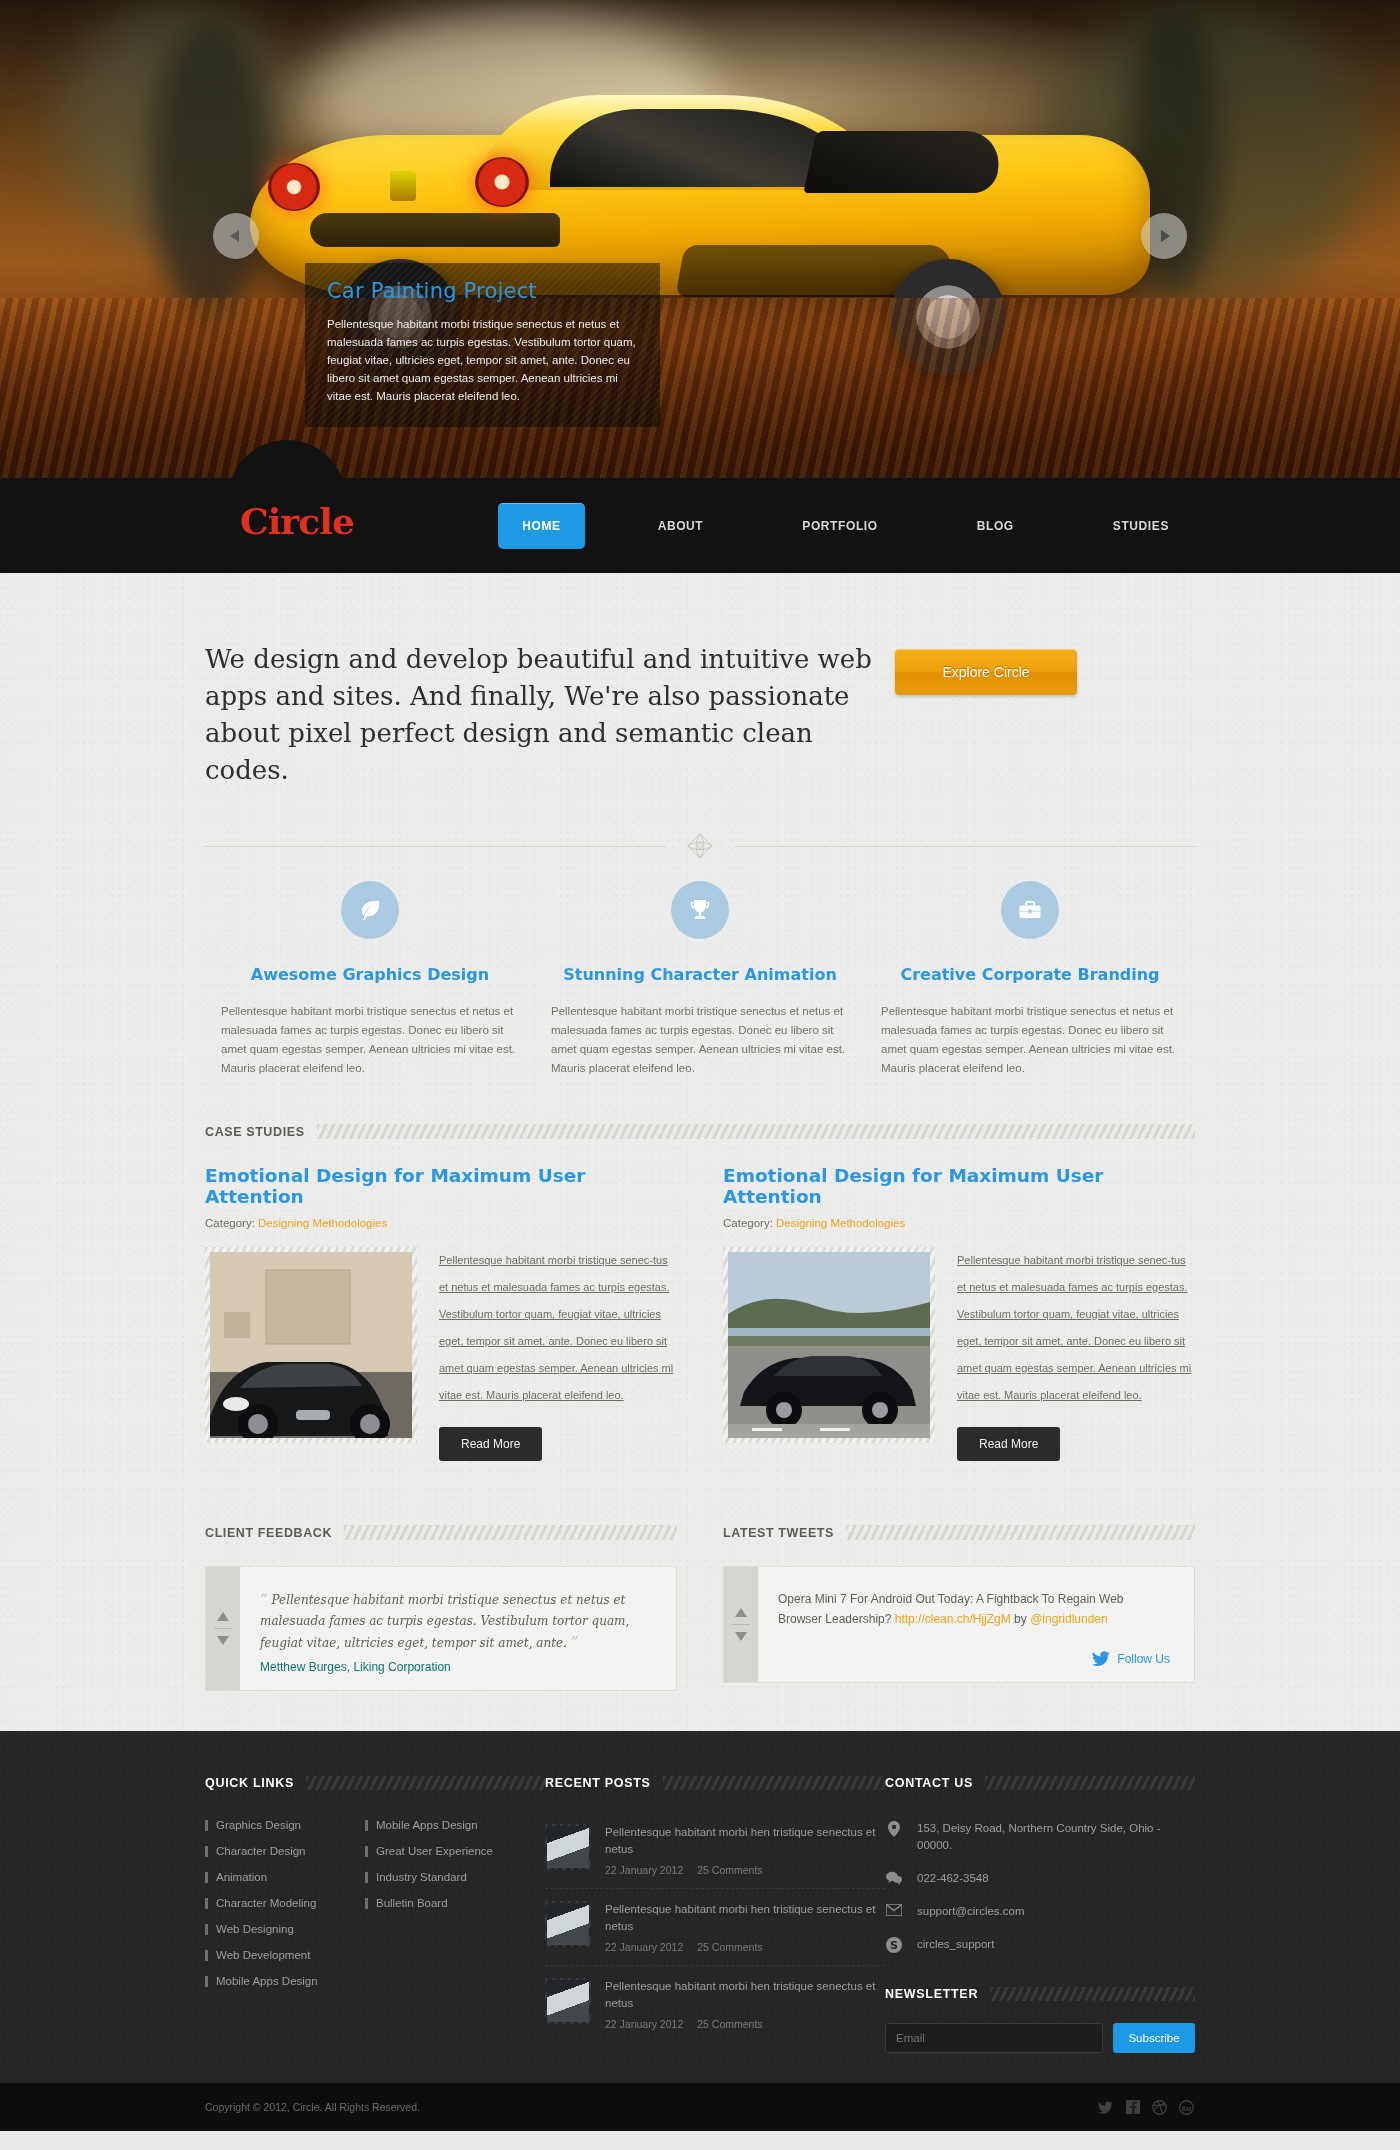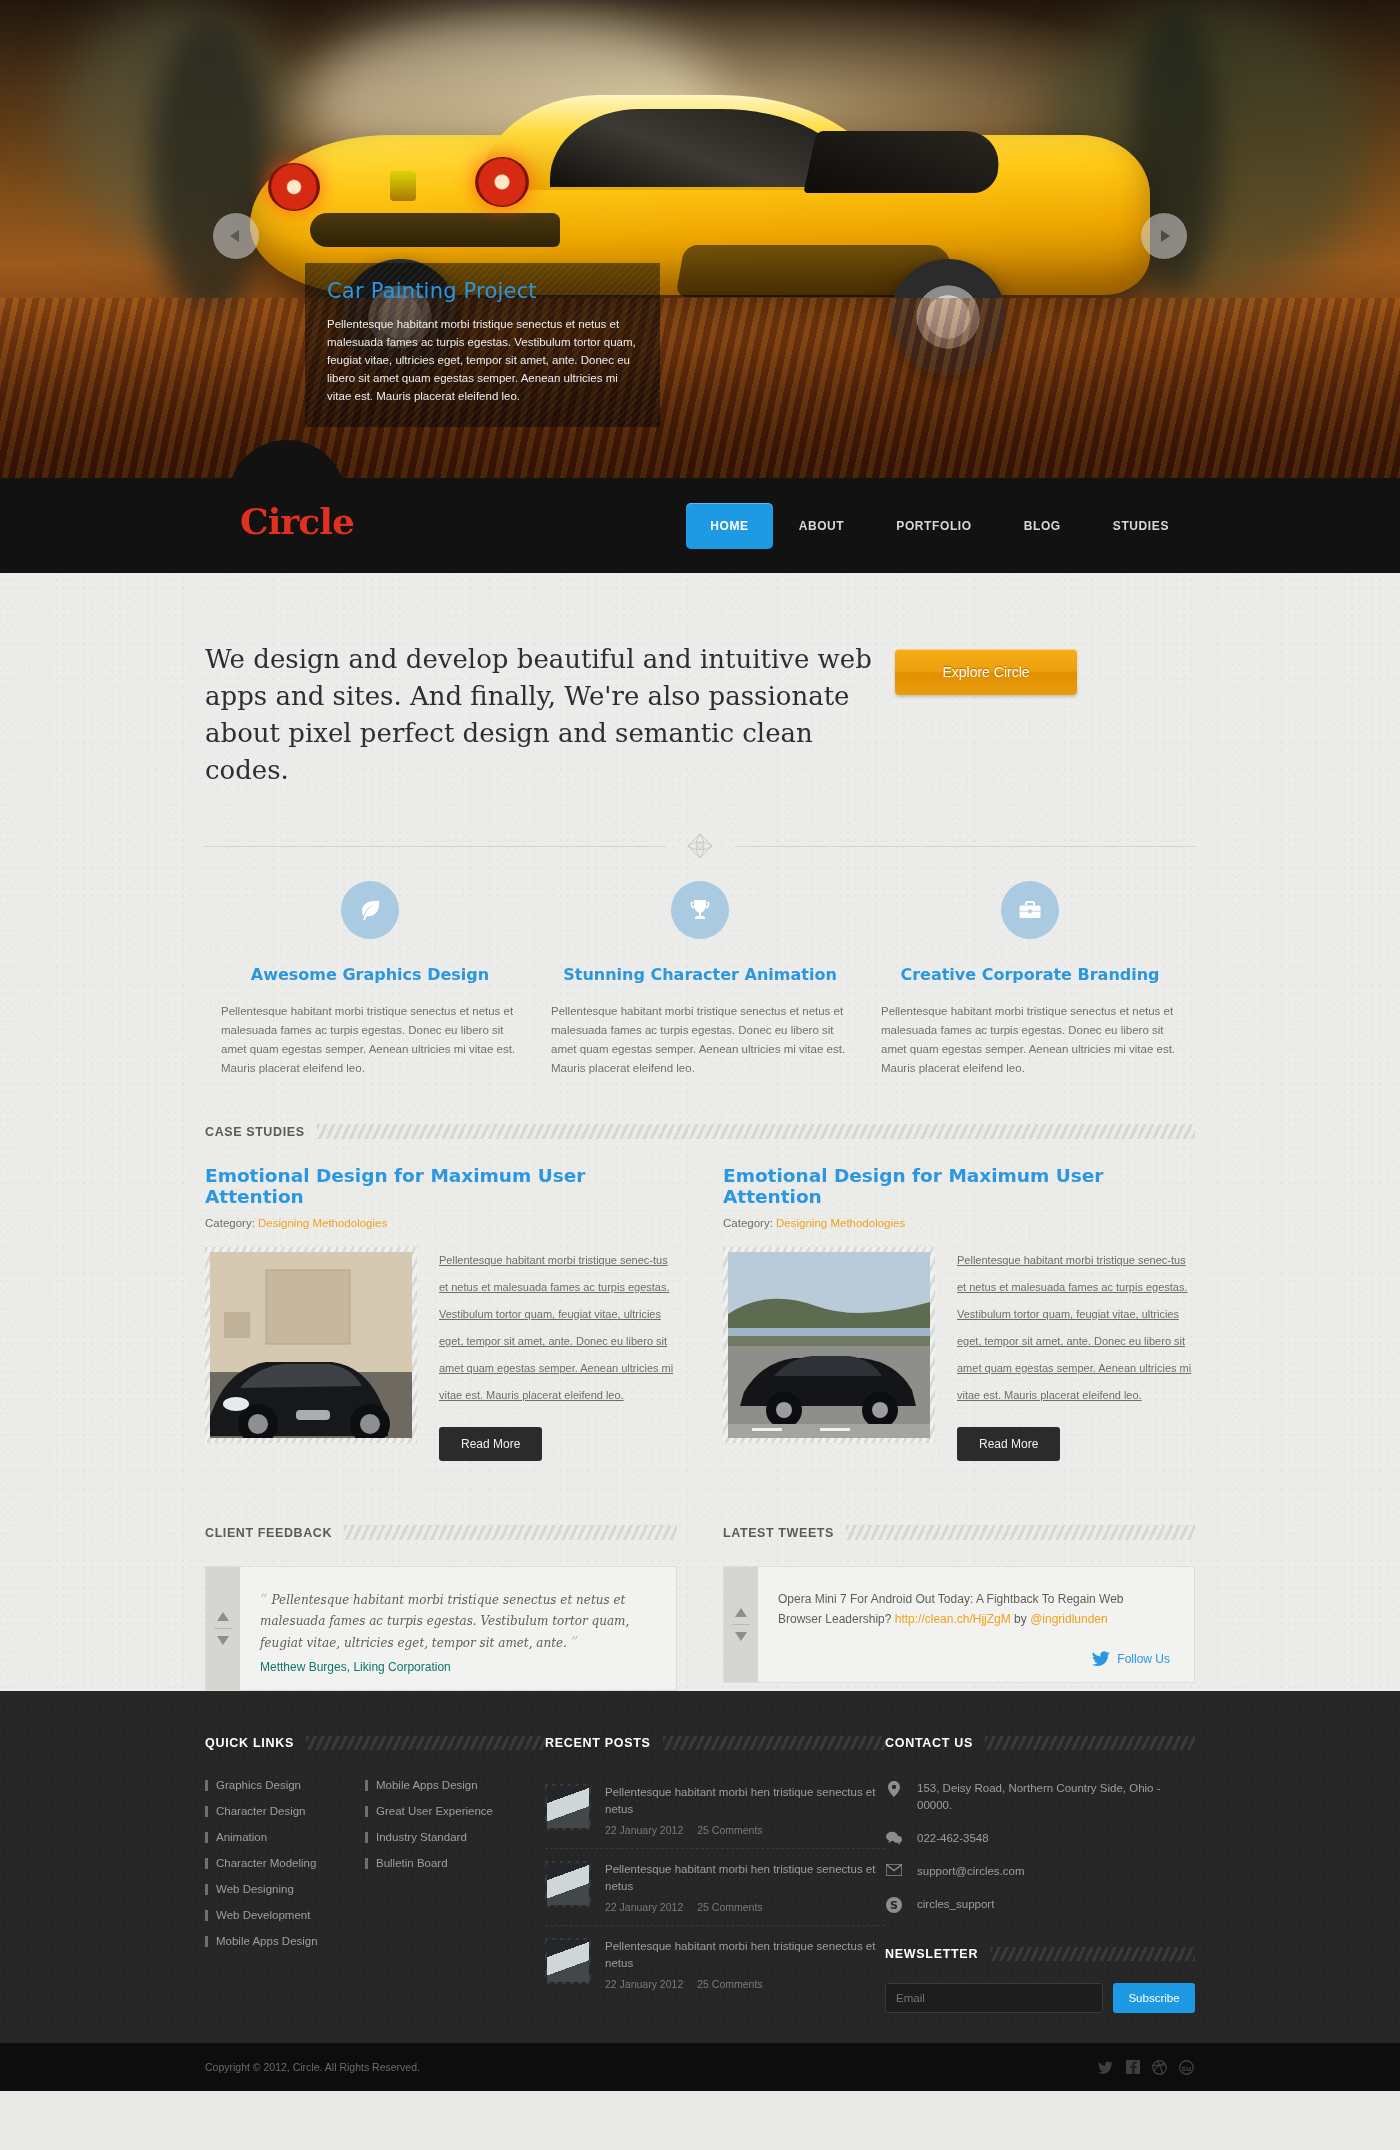--- a/index.html
+++ b/index.html
@@ -134,35 +134,36 @@
     position:absolute; left:240px; top:22px;
     font-family: "DejaVu Serif", serif; font-weight: bold;
     font-size: 36px; color: #e0301e; letter-spacing: -1px; z-index:3;
   }
   .nav {
     position:absolute; right:205px; top:0; height:95px;
     display:flex; align-items:center; gap:0px;
   }
   .nav a {
     color:#d9d9d9; font-size:12px; font-weight:bold; letter-spacing:.6px;
-    text-decoration:none; padding: 0 26px; line-height:30px;
+    text-decoration:none; padding: 0 26px; line-height:30px;margin-left:47px;
   }
   .nav a.active {
     background:#1e9ae4; color:#fff; border-radius:5px; padding: 8px 24px;
     box-shadow: inset 0 1px 0 rgba(255,255,255,.3);
   }
 
   
   .main {
     width:1400px; background:#ececea;
     background-image:
       radial-gradient(circle at 10% 12%, rgba(0,0,0,.022) 0 1px, transparent 1px),
       radial-gradient(circle at 63% 41%, rgba(0,0,0,.02) 0 1px, transparent 1px),
       radial-gradient(circle at 31% 77%, rgba(0,0,0,.022) 0 1px, transparent 1px);
     background-size: 7px 7px, 11px 11px, 9px 9px;
+    padding-bottom: 40px;
   }
   .wrap { width:990px; margin:0 auto; position:relative; }
 
   .intro { display:flex; align-items:flex-start; padding-top: 68px; }
   .intro h1 {
     flex:1; font-family:"DejaVu Serif", serif; font-weight:normal;
     font-size:26px; line-height:37px; color:#2e2e2e; max-width:690px;
   }
   .explore-btn {
     margin-top: 8px;

